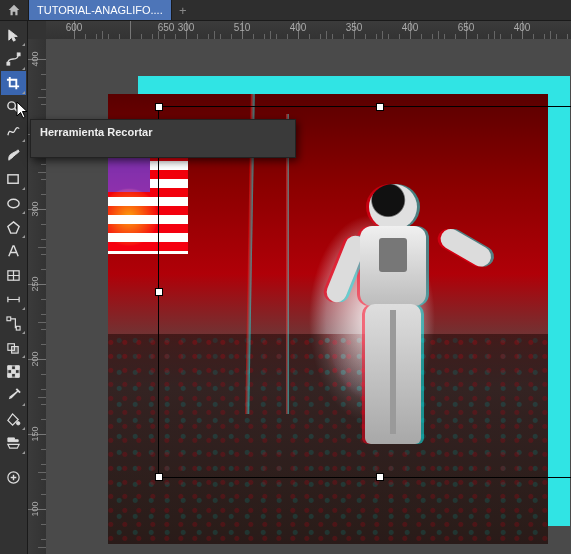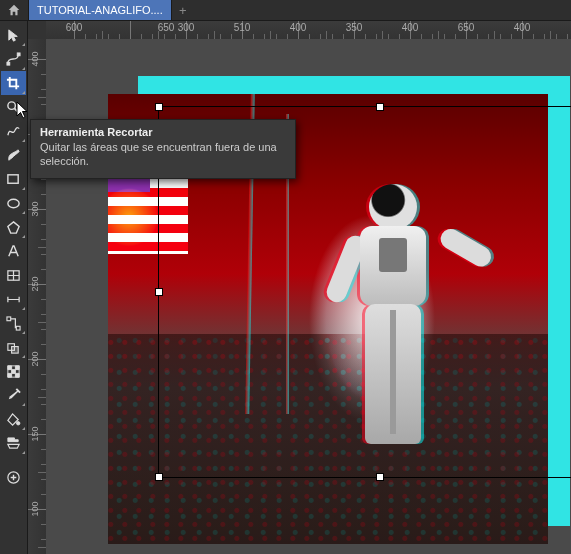--- a/index.html
+++ b/index.html
@@ -282,21 +282,21 @@
   .h.bc{bottom:-4px;left:50%;transform:translateX(-50%)}
   .h.ml{left:-4px;top:50%;transform:translateY(-50%)}
   
   .tooltip {
     position: absolute;
     top: 98px; left: 30px;
     width: 246px;
     background: #3a3a3a;
     border: 1px solid #222;
     box-shadow: 2px 3px 8px rgba(0,0,0,.6);
-    padding: 6px 9px 9px;
+    padding: 6px 9px 17px;
     color: #ddd;
     z-index: 50;
   }
   .tooltip .tt-title { font-weight: bold; color: #eee; font-size: 11px; margin-bottom: 2px;}
   .tooltip .tt-body { font-size: 11px; color: #ccc; line-height: 1.3;}
   .cursor {
     position: absolute;
     top: 80px; left: 16px;
     z-index: 60;
     pointer-events: none;
@@ -591,21 +591,20 @@
             <div class="h bl"></div>
             <div class="h bc"></div>
 
           </div>
         </div>
       </div>
     </div>
 
     <div class="tooltip">
       <div class="tt-title">Herramienta Recortar</div>
-      <div class="tt-body">Quitar las áreas que se encuentran fuera de una selección.</div>
     </div>
     <div class="cursor">
       <svg viewBox="0 0 16 20">
           <path d="M1 1 L1 15 L4.5 11.5 L7 17 L9 16 L6.5 10.5 L11 10.5 Z" fill="#fff" stroke="#000" stroke-width="1"></path>
         </svg>
     </div>
 
   </div>
 </div>
 

